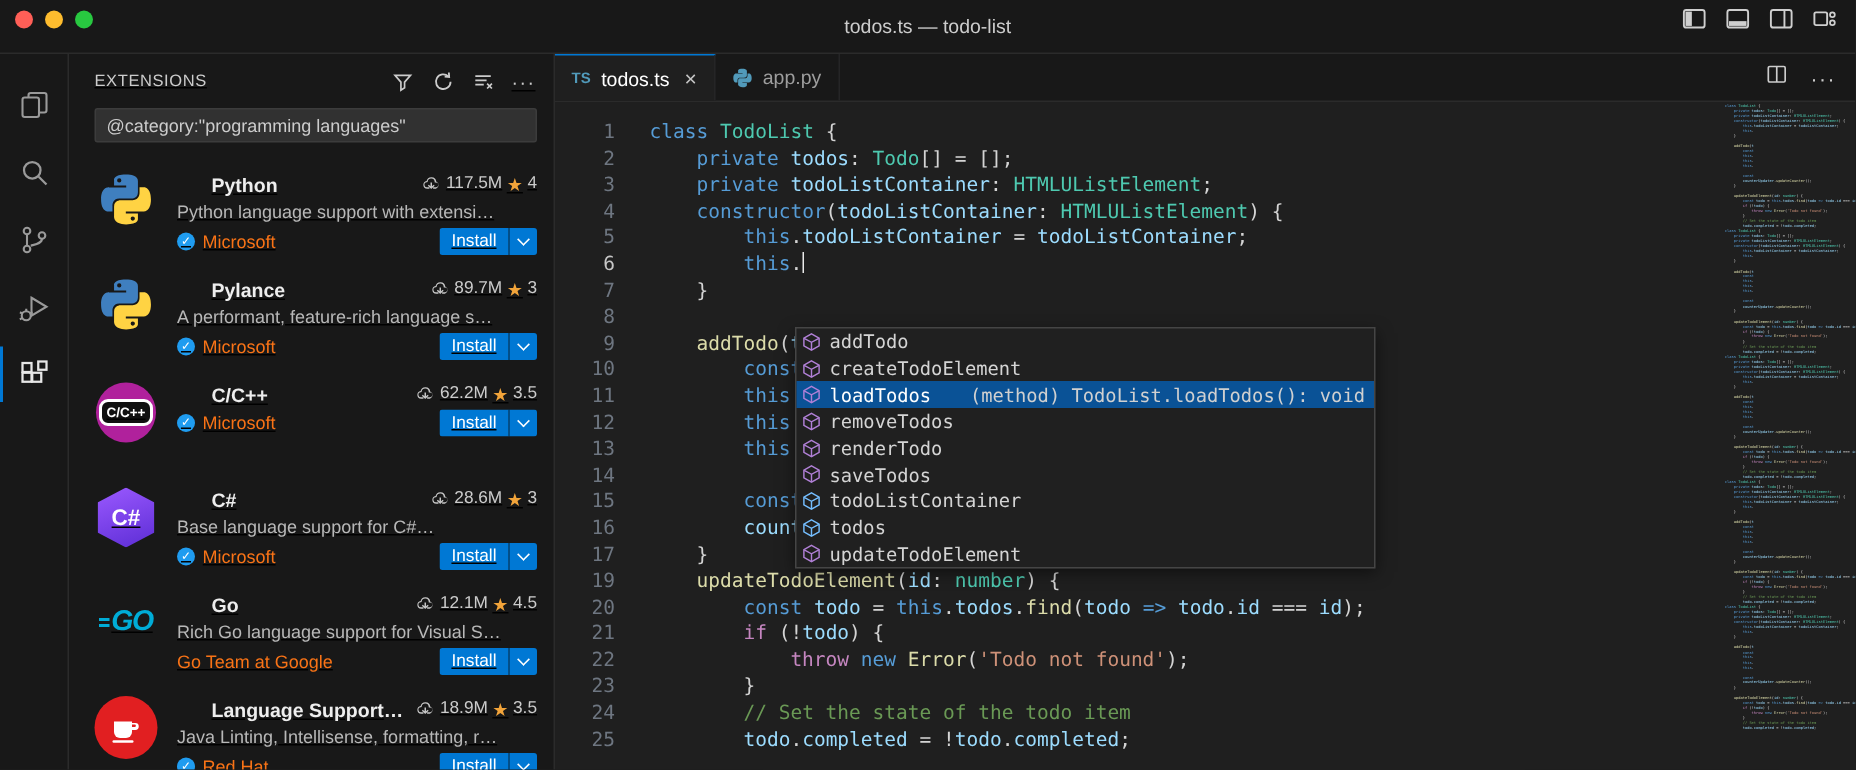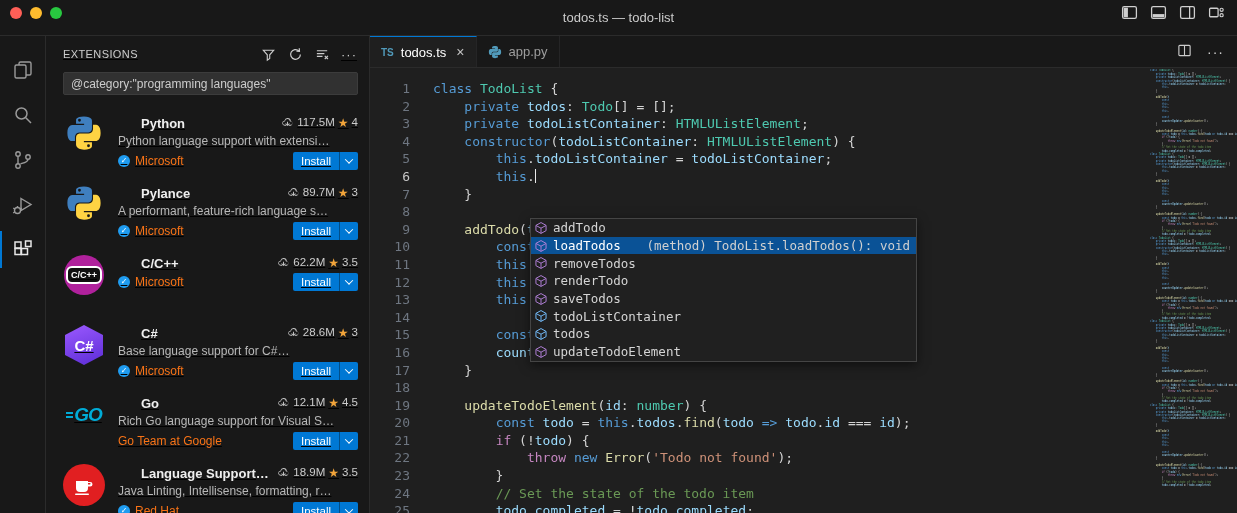--- a/index.html
+++ b/index.html
@@ -445,38 +445,46 @@
           <div class="code-line"><span class="ln">8</span><span class="src"></span></div>
           <div class="code-line"><span class="ln">9</span><span class="src"><span class="tok tok-pun">    </span><span class="tok tok-fn">addTodo</span><span class="tok tok-pun">(</span><span class="tok tok-var">t</span></span></div>
           <div class="code-line"><span class="ln">10</span><span class="src"><span class="tok tok-pun">        </span><span class="tok tok-kw">const</span></span></div>
           <div class="code-line"><span class="ln">11</span><span class="src"><span class="tok tok-pun">        </span><span class="tok tok-kw">this</span><span class="tok tok-pun">.</span></span></div>
           <div class="code-line"><span class="ln">12</span><span class="src"><span class="tok tok-pun">        </span><span class="tok tok-kw">this</span><span class="tok tok-pun">.</span></span></div>
           <div class="code-line"><span class="ln">13</span><span class="src"><span class="tok tok-pun">        </span><span class="tok tok-kw">this</span><span class="tok tok-pun">.</span></span></div>
           <div class="code-line"><span class="ln">14</span><span class="src"></span></div>
           <div class="code-line"><span class="ln">15</span><span class="src"><span class="tok tok-pun">        </span><span class="tok tok-kw">const</span></span></div>
           <div class="code-line"><span class="ln">16</span><span class="src"><span class="tok tok-pun">        </span><span class="tok tok-var">counterUpdater</span><span class="tok tok-pun">.</span><span class="tok tok-fn">updateCounter</span><span class="tok tok-pun">();</span></span></div>
           <div class="code-line"><span class="ln">17</span><span class="src"><span class="tok tok-pun">    }</span></span></div>
-          <div class="code-line"><span class="ln">18</span><span class="src"></span></div>
           <div class="code-line"><span class="ln">19</span><span class="src"><span class="tok tok-pun">    </span><span class="tok tok-fn">updateTodoElement</span><span class="tok tok-pun">(</span><span class="tok tok-var">id</span><span class="tok tok-pun">: </span><span class="tok tok-type">number</span><span class="tok tok-pun">) {</span></span></div>
           <div class="code-line"><span class="ln">20</span><span class="src"><span class="tok tok-pun">        </span><span class="tok tok-kw">const</span><span class="tok tok-pun"> </span><span class="tok tok-var">todo</span><span class="tok tok-pun"> = </span><span class="tok tok-kw">this</span><span class="tok tok-pun">.</span><span class="tok tok-var">todos</span><span class="tok tok-pun">.</span><span class="tok tok-fn">find</span><span class="tok tok-pun">(</span><span class="tok tok-var">todo</span><span class="tok tok-pun"> </span><span class="tok tok-kw">=&gt;</span><span class="tok tok-pun"> </span><span class="tok tok-var">todo</span><span class="tok tok-pun">.</span><span class="tok tok-var">id</span><span class="tok tok-pun"> === </span><span class="tok tok-var">id</span><span class="tok tok-pun">);</span></span></div>
           <div class="code-line"><span class="ln">21</span><span class="src"><span class="tok tok-pun">        </span><span class="tok tok-ctrl">if</span><span class="tok tok-pun"> (!</span><span class="tok tok-var">todo</span><span class="tok tok-pun">) {</span></span></div>
           <div class="code-line"><span class="ln">22</span><span class="src"><span class="tok tok-pun">            </span><span class="tok tok-ctrl">throw</span><span class="tok tok-pun"> </span><span class="tok tok-kw">new</span><span class="tok tok-pun"> </span><span class="tok tok-fn">Error</span><span class="tok tok-pun">(</span><span class="tok tok-str">'Todo not found'</span><span class="tok tok-pun">);</span></span></div>
           <div class="code-line"><span class="ln">23</span><span class="src"><span class="tok tok-pun">        }</span></span></div>
           <div class="code-line"><span class="ln">24</span><span class="src"><span class="tok tok-pun">        </span><span class="tok tok-cmt">// Set the state of the todo item</span></span></div>
           <div class="code-line"><span class="ln">25</span><span class="src"><span class="tok tok-pun">        </span><span class="tok tok-var">todo</span><span class="tok tok-pun">.</span><span class="tok tok-var">completed</span><span class="tok tok-pun"> = !</span><span class="tok tok-var">todo</span><span class="tok tok-pun">.</span><span class="tok tok-var">completed</span><span class="tok tok-pun">;</span></span></div>
         </div>
       <div class="suggest" id="suggest">
           <div class="sg-row">
             <span class="cube method">
               <svg width="14" height="14" viewBox="0 0 16 16" fill="none" stroke="currentColor" stroke-width="1.1">
                 <path d="M8 1.8 13.8 5v6L8 14.2 2.2 11V5L8 1.8z"></path>
                 <path d="M2.4 5.2 8 8.2l5.6-3M8 8.2v5.8"></path>
               </svg>
             </span>
             <span>addTodo</span>
+          </div>
+          <div class="sg-row">
+            <span class="cube method">
+              <svg width="14" height="14" viewBox="0 0 16 16" fill="none" stroke="currentColor" stroke-width="1.1">
+                <path d="M8 1.8 13.8 5v6L8 14.2 2.2 11V5L8 1.8z"></path>
+                <path d="M2.4 5.2 8 8.2l5.6-3M8 8.2v5.8"></path>
+              </svg>
+            </span>
+            <span>createTodoElement</span>
           </div>
           <div class="sg-row selected">
             <span class="cube method">
               <svg width="14" height="14" viewBox="0 0 16 16" fill="none" stroke="currentColor" stroke-width="1.1">
                 <path d="M8 1.8 13.8 5v6L8 14.2 2.2 11V5L8 1.8z"></path>
                 <path d="M2.4 5.2 8 8.2l5.6-3M8 8.2v5.8"></path>
               </svg>
             </span>
             <span>loadTodos</span>
             <span class="sg-detail">(method) TodoList.loadTodos(): void</span>

